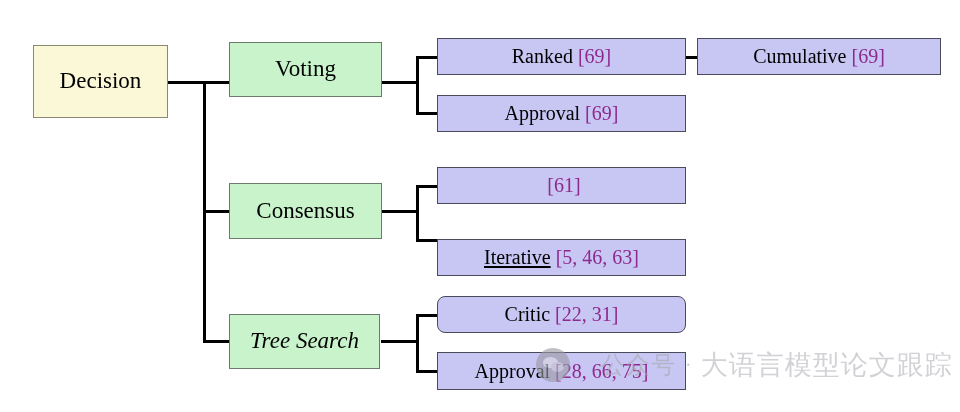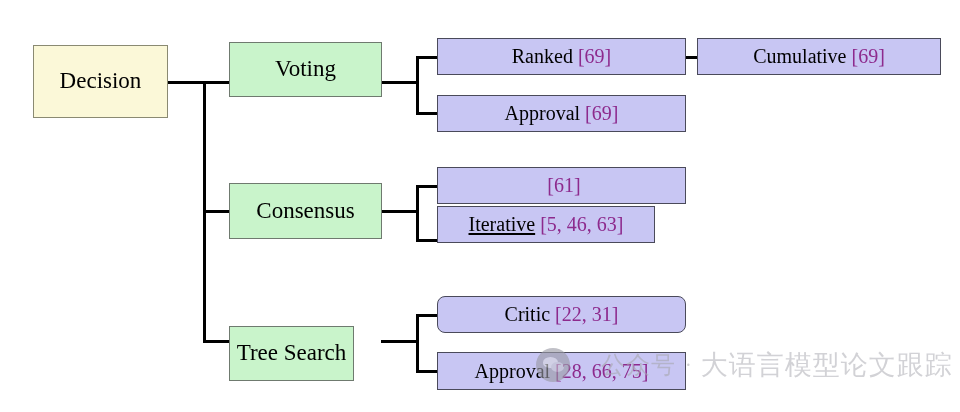--- a/index.html
+++ b/index.html
@@ -110,41 +110,41 @@
   </div>
 
   <div class="node cat" style="left:229px;top:42px;width:153px;height:55px;">
     <span>Voting</span>
   </div>
 
   <div class="node cat" style="left:229px;top:183px;width:153px;height:56px;">
     <span>Consensus</span>
   </div>
 
-  <div class="node cat" style="left:229px;top:326px;width:125px;height:55px;">
+  <div class="node cat" style="left:229px;top:314px;width:151px;height:55px;font-style:italic;">
     <span>Tree Search</span>
   </div>
 
   <div class="node leaf" style="left:437px;top:38px;width:249px;height:37px;">
     <span>Ranked</span>&nbsp;<span class="cite">[69]</span>
   </div>
 
   <div class="node leaf" style="left:697px;top:38px;width:244px;height:37px;">
     <span>Cumulative</span>&nbsp;<span class="cite">[69]</span>
   </div>
 
   <div class="node leaf" style="left:437px;top:95px;width:249px;height:37px;">
     <span>Approval</span>&nbsp;<span class="cite">[69]</span>
   </div>
 
   <div class="node leaf" style="left:437px;top:167px;width:249px;height:37px;">
     &nbsp;<span class="cite">[61]</span>
   </div>
 
-  <div class="node leaf" style="left:437px;top:206px;width:218px;height:37px;">
+  <div class="node leaf" style="left:437px;top:239px;width:249px;height:37px;">
     <span class="lbl-link">Iterative</span>&nbsp;<span class="cite">[5, 46, 63]</span>
   </div>
 
   <div class="node leaf" style="left:437px;top:296px;width:249px;height:37px;border-radius:8px;">
     <span>Critic</span>&nbsp;<span class="cite">[22, 31]</span>
   </div>
 
   <div class="node leaf" style="left:437px;top:352px;width:249px;height:38px;">
     <span>Approval</span>&nbsp;<span class="cite">[28, 66, 75]</span>
   </div>

